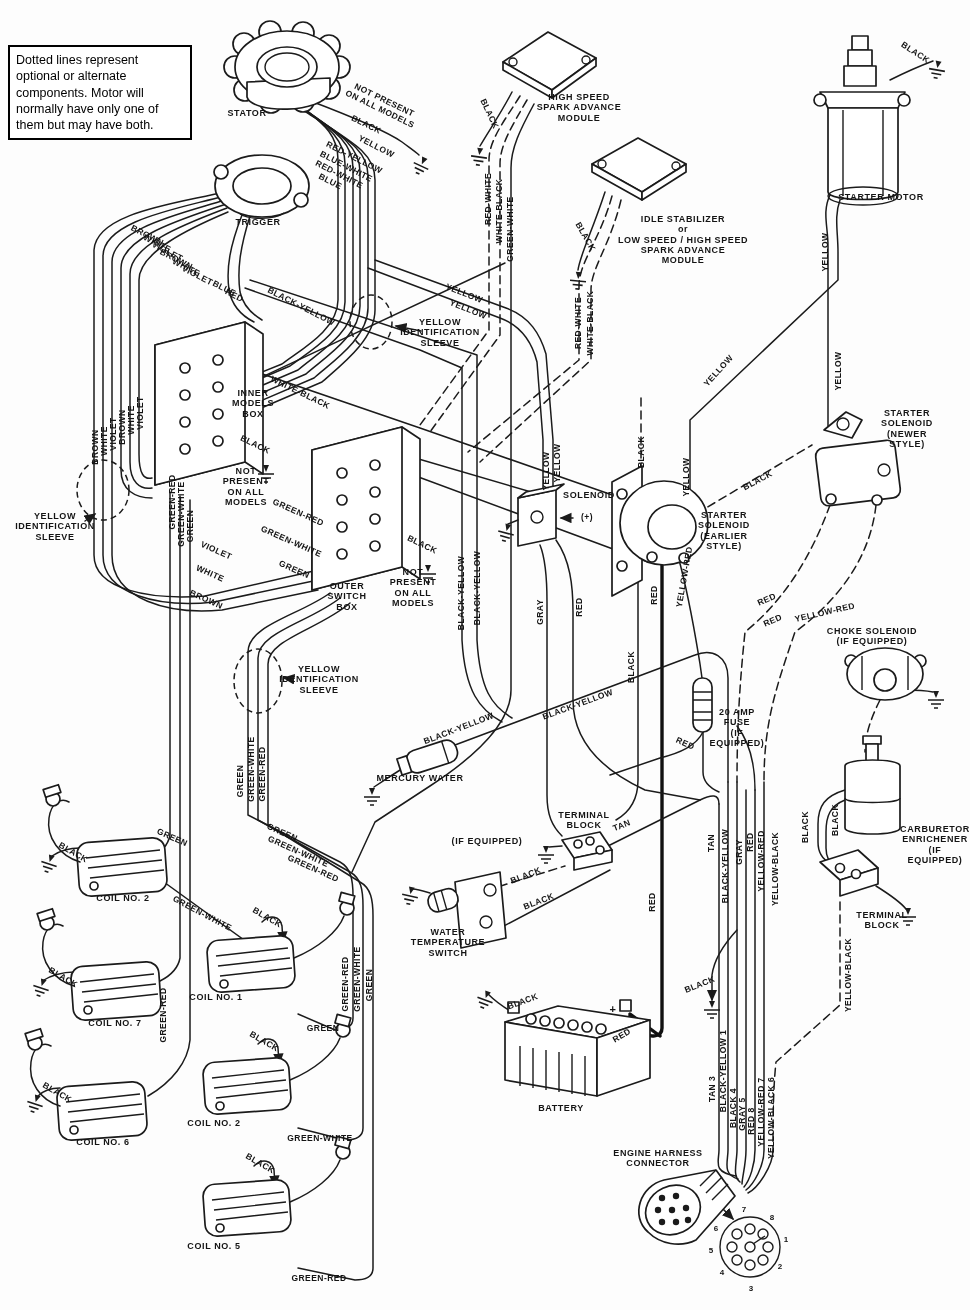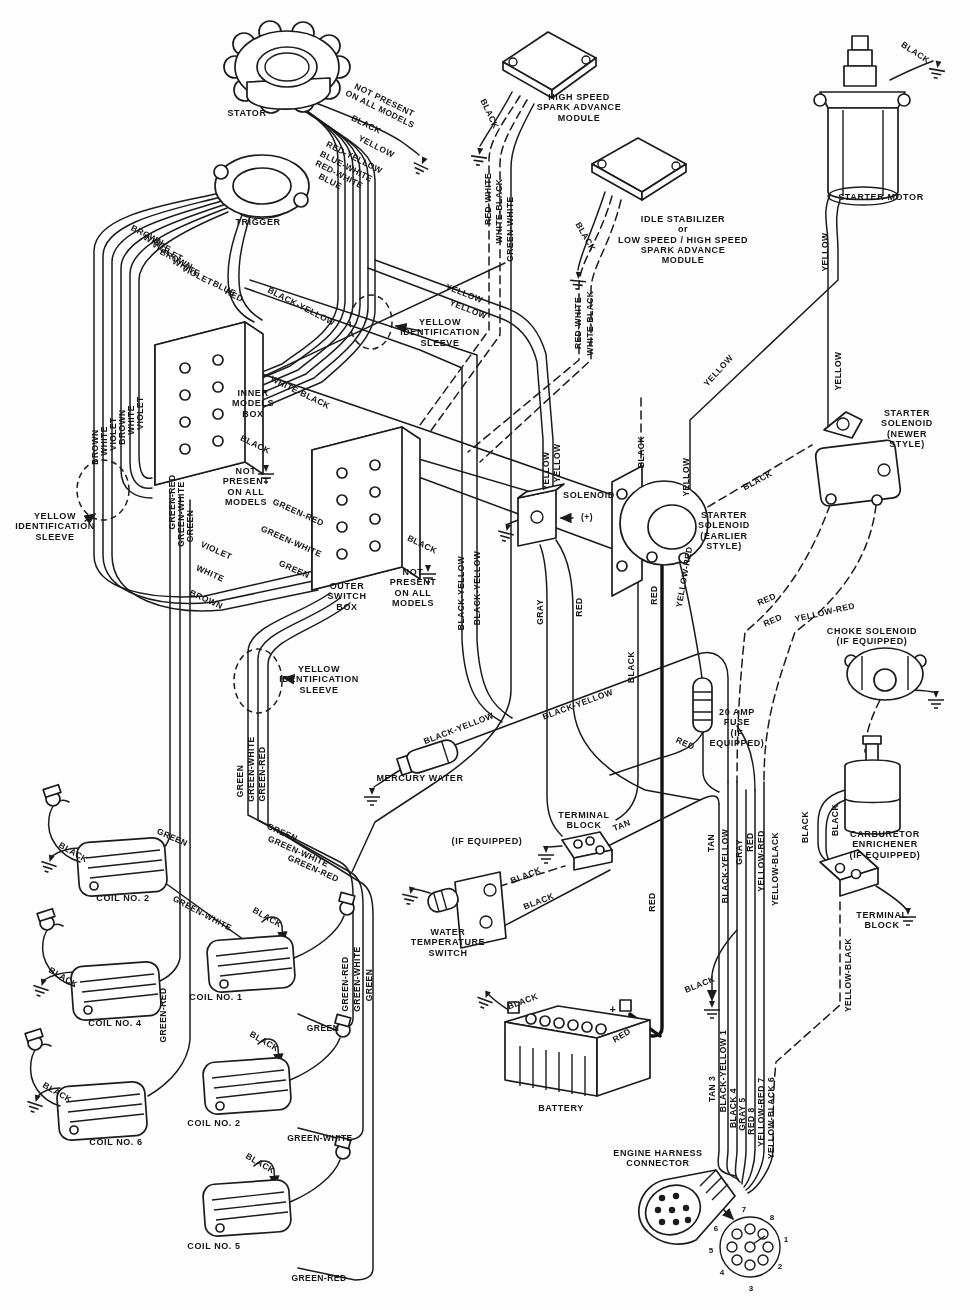--- a/index.html
+++ b/index.html
@@ -436,20 +436,21 @@
     <use href="#gnd" transform="translate(936,700)"></use>
     <use href="#gnd" transform="translate(908,917)"></use>
     <use href="#gnd" transform="translate(485,1000) rotate(20)"></use>
     <use href="#gnd" transform="translate(712,1010)"></use>
     <use href="#gnd" transform="translate(49,864) rotate(18)"></use>
     <use href="#gnd" transform="translate(41,988) rotate(18)"></use>
     <use href="#gnd" transform="translate(35,1104) rotate(18)"></use>
   </g>
 </svg>
 
+  <div class="note">Dotted lines represent optional or alternate components. Motor will normally have only one of them but may have both.</div>
 
   <b class="lbl cm" style="left:247px;top:113px">STATOR</b>
   <b class="lbl" style="left:382px;top:105px;--r:26deg">NOT PRESENT
 ON ALL MODELS</b>
   <b class="lbl" style="left:366px;top:125px;--r:26deg">BLACK</b>
   <b class="lbl" style="left:376px;top:147px;--r:27deg">YELLOW</b>
   <b class="lbl" style="left:354px;top:158px;--r:27deg">RED-YELLOW</b>
   <b class="lbl" style="left:346px;top:167px;--r:27deg">BLUE-WHITE</b>
   <b class="lbl" style="left:339px;top:175px;--r:27deg">RED-WHITE</b>
   <b class="lbl" style="left:330px;top:182px;--r:27deg">BLUE</b>
@@ -566,21 +567,21 @@
   <b class="lbl" style="left:263px;top:774px;--r:-90deg">GREEN-RED</b>
   <b class="lbl" style="left:622px;top:826px;--r:-21deg">TAN</b>
   <b class="lbl cm" style="left:584px;top:820px">TERMINAL
 BLOCK</b>
   <b class="lbl cm" style="left:487px;top:841px">(IF EQUIPPED)</b>
   <b class="lbl" style="left:526px;top:876px;--r:-21deg">BLACK</b>
   <b class="lbl" style="left:539px;top:902px;--r:-21deg">BLACK</b>
   <b class="lbl cm" style="left:448px;top:943px">WATER
 TEMPERATURE
 SWITCH</b>
-  <b class="lbl cm" style="left:885px;top:845px">CARBURETOR
+  <b class="lbl cm" style="left:935px;top:845px">CARBURETOR
 ENRICHENER
 (IF EQUIPPED)</b>
   <b class="lbl" style="left:806px;top:827px;--r:-90deg">BLACK</b>
   <b class="lbl" style="left:836px;top:820px;--r:-90deg">BLACK</b>
   <b class="lbl cm" style="left:882px;top:920px">TERMINAL
 BLOCK</b>
   <b class="lbl" style="left:849px;top:975px;--r:-90deg">YELLOW-BLACK</b>
   <b class="lbl" style="left:653px;top:902px;--r:-90deg">RED</b>
   <b class="lbl" style="left:523px;top:1002px;--r:-20deg">BLACK</b>
   <b class="lbl" style="left:700px;top:985px;--r:-22deg">BLACK</b>
@@ -602,27 +603,27 @@
   <b class="lbl" style="left:752px;top:1121px;--r:-90deg">RED 8</b>
   <b class="lbl" style="left:762px;top:1112px;--r:-90deg">YELLOW-RED 7</b>
   <b class="lbl" style="left:772px;top:1118px;--r:-90deg">YELLOW-BLACK 6</b>
   <b class="lbl cm" style="left:123px;top:898px">COIL NO. 2</b>
   <b class="lbl" style="left:73px;top:853px;--r:30deg">BLACK</b>
   <b class="lbl" style="left:172px;top:838px;--r:24deg">GREEN</b>
   <b class="lbl" style="left:282px;top:833px;--r:24deg">GREEN</b>
   <b class="lbl" style="left:298px;top:852px;--r:24deg">GREEN-WHITE</b>
   <b class="lbl" style="left:313px;top:869px;--r:24deg">GREEN-RED</b>
   <b class="lbl" style="left:202px;top:914px;--r:28deg">GREEN-WHITE</b>
-  <b class="lbl cm" style="left:115px;top:1023px">COIL NO. 4</b>
+  <b class="lbl cm" style="left:115px;top:1023px">COIL NO. 7</b>
   <b class="lbl" style="left:63px;top:978px;--r:30deg">BLACK</b>
   <b class="lbl cm" style="left:216px;top:997px">COIL NO. 1</b>
   <b class="lbl" style="left:267px;top:918px;--r:30deg">BLACK</b>
   <b class="lbl" style="left:323px;top:1029px">GREEN</b>
   <b class="lbl" style="left:164px;top:1015px;--r:-90deg">GREEN-RED</b>
-  <b class="lbl cm" style="left:116px;top:1142px">COIL NO. 6</b>
+  <b class="lbl cm" style="left:103px;top:1142px">COIL NO. 6</b>
   <b class="lbl" style="left:57px;top:1093px;--r:30deg">BLACK</b>
   <b class="lbl cm" style="left:214px;top:1123px">COIL NO. 2</b>
   <b class="lbl" style="left:264px;top:1042px;--r:30deg">BLACK</b>
   <b class="lbl" style="left:320px;top:1139px">GREEN-WHITE</b>
   <b class="lbl cm" style="left:214px;top:1246px">COIL NO. 5</b>
   <b class="lbl" style="left:260px;top:1164px;--r:30deg">BLACK</b>
   <b class="lbl" style="left:319px;top:1279px">GREEN-RED</b>
   <b class="lbl" style="left:346px;top:984px;--r:-90deg">GREEN-RED</b>
   <b class="lbl" style="left:358px;top:979px;--r:-90deg">GREEN-WHITE</b>
   <b class="lbl" style="left:370px;top:985px;--r:-90deg">GREEN</b>

